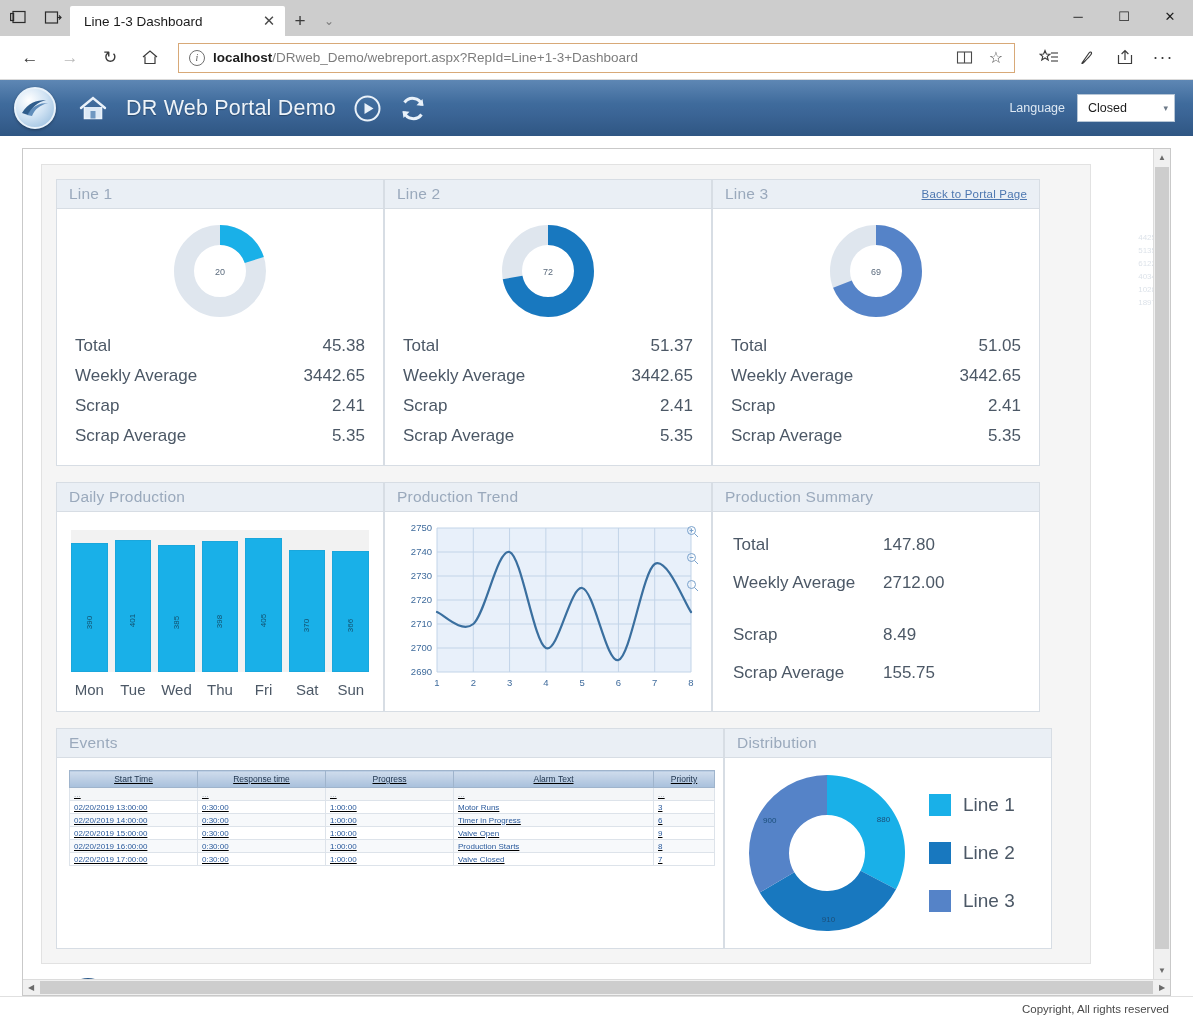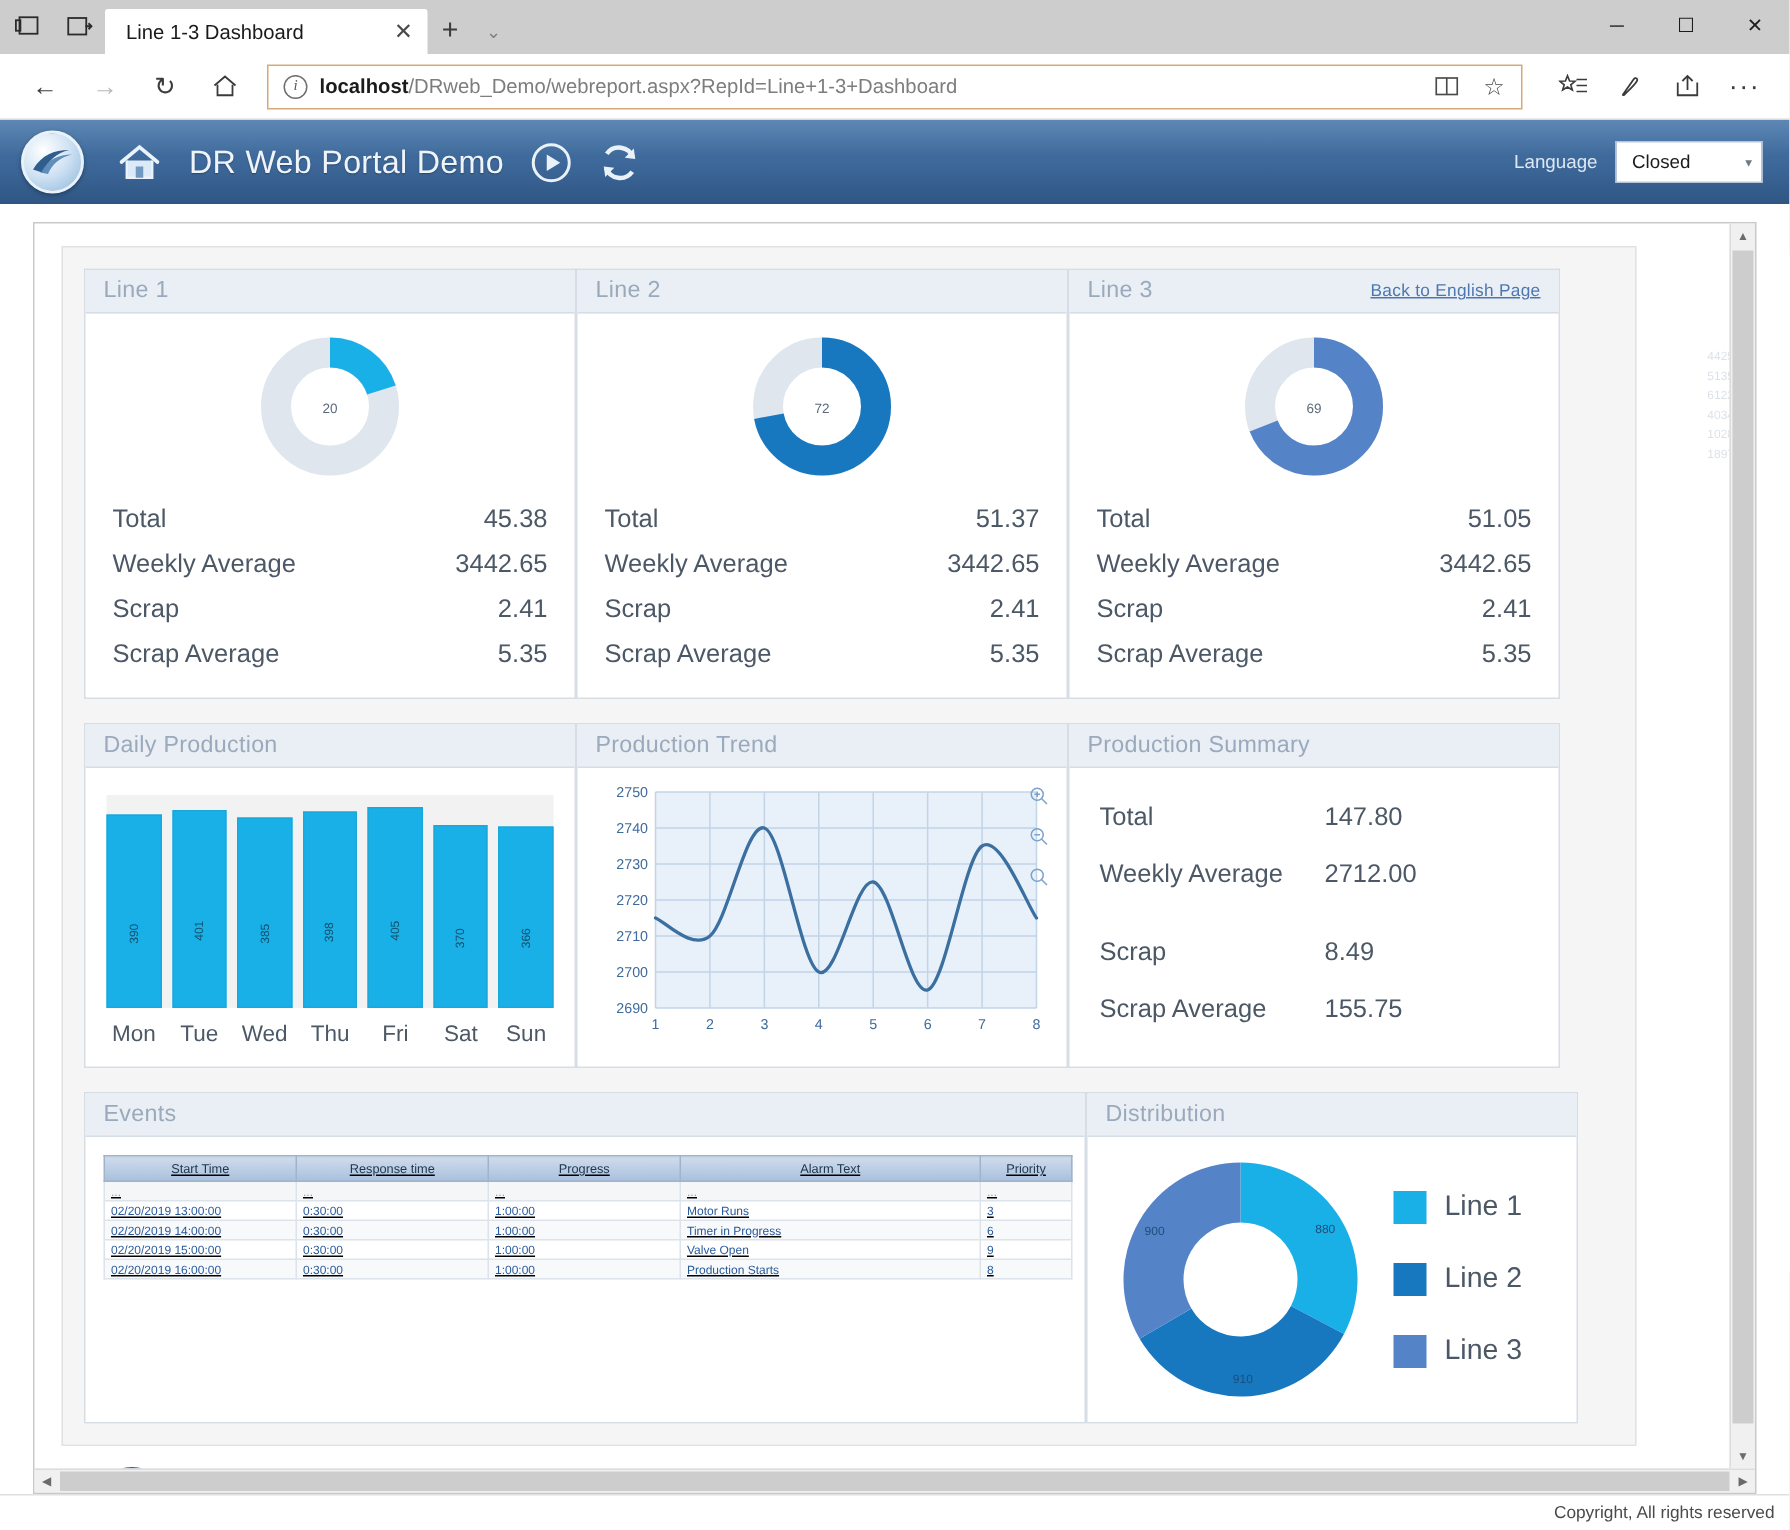--- a/index.html
+++ b/index.html
@@ -153,21 +153,21 @@
   .donut-wrap { width:180px; display:flex; align-items:center; justify-content:center; position:relative; }
   .legend { flex:1; display:flex; flex-direction:column; gap:26px; padding-left:12px; }
   .leg-item { display:flex; align-items:center; gap:12px; font-size:19px; color:#4c5866; }
   .swatch { width:22px; height:22px; display:inline-block; }
 
   
   .footlogo { margin-top:14px; margin-left:24px; width:46px; height:46px; border-radius:50%;
     background:radial-gradient(circle at 34% 30%, #ffffff 0%, #d6e7f6 50%, #9cc2e2 100%);
     border:2px solid #2f5d8c; display:flex; align-items:center; justify-content:center; }
 
-  .statusbar { height:24px; flex:0 0 24px; background:#ffffff; border-top:1px solid #e0e0e0; display:flex; align-items:center; justify-content:flex-end; padding-right:10px; }
+  .statusbar { height:24px; flex:0 0 24px; background:#ffffff; border-top:1px solid #e0e0e0; display:flex; align-items:center; justify-content:flex-end; padding-right:24px; }
   .statustext { font-size:11.5px; color:#4a4a4a; }
 </style>
 </head>
 <body>
 
 <div class="browser">
 
   <div class="titlebar">
     <div class="tb-icons">
       <div class="tb-ico">
@@ -353,21 +353,21 @@
                         <span class="k">Scrap Average</span>
                         <span class="v">5.35</span>
                       </div>
                   </div>
                 </div>
               </div>
 
               <div class="panel kpi">
                 <div class="panel-hd">
                   <span>Line 3</span>
-                  <a class="hd-link" href="#">Back to English Page</a>
+                  <a class="hd-link" href="#">Back to Portal Page</a>
                 </div>
                 <div class="panel-bd">
                   <div class="gauge-wrap">
                     <svg width="96" height="96" viewBox="0 0 96 96">
                       <circle cx="48" cy="48" r="36" fill="none" stroke="#dfe6ee" stroke-width="20"></circle>
                       <circle cx="48" cy="48" r="36" fill="none" stroke="#5583c8" stroke-width="20" stroke-dasharray="156.07 70.12" transform="rotate(-90 48 48)"></circle>
                       <text x="48" y="52" text-anchor="middle" font-size="9" fill="#5b6b7d" font-family="Liberation Sans, sans-serif">69</text>
                     </svg>
                   </div>
                   <div class="kpi-rows">
@@ -597,20 +597,27 @@
                           <td>Valve Open</td>
                           <td>9</td>
                         </tr>
                         <tr class="alt">
                           <td>02/20/2019 16:00:00</td>
                           <td>0:30:00</td>
                           <td>1:00:00</td>
                           <td>Production Starts</td>
                           <td>8</td>
                         </tr>
+                        <tr>
+                          <td>02/20/2019 17:00:00</td>
+                          <td>0:30:00</td>
+                          <td>1:00:00</td>
+                          <td>Valve Closed</td>
+                          <td>7</td>
+                        </tr>
                       </tbody>
                   </table>
                 </div>
               </div>
 
               <div class="panel dist">
                 <div class="panel-hd">
                   <span>Distribution</span>
                 </div>
                 <div class="panel-bd">

